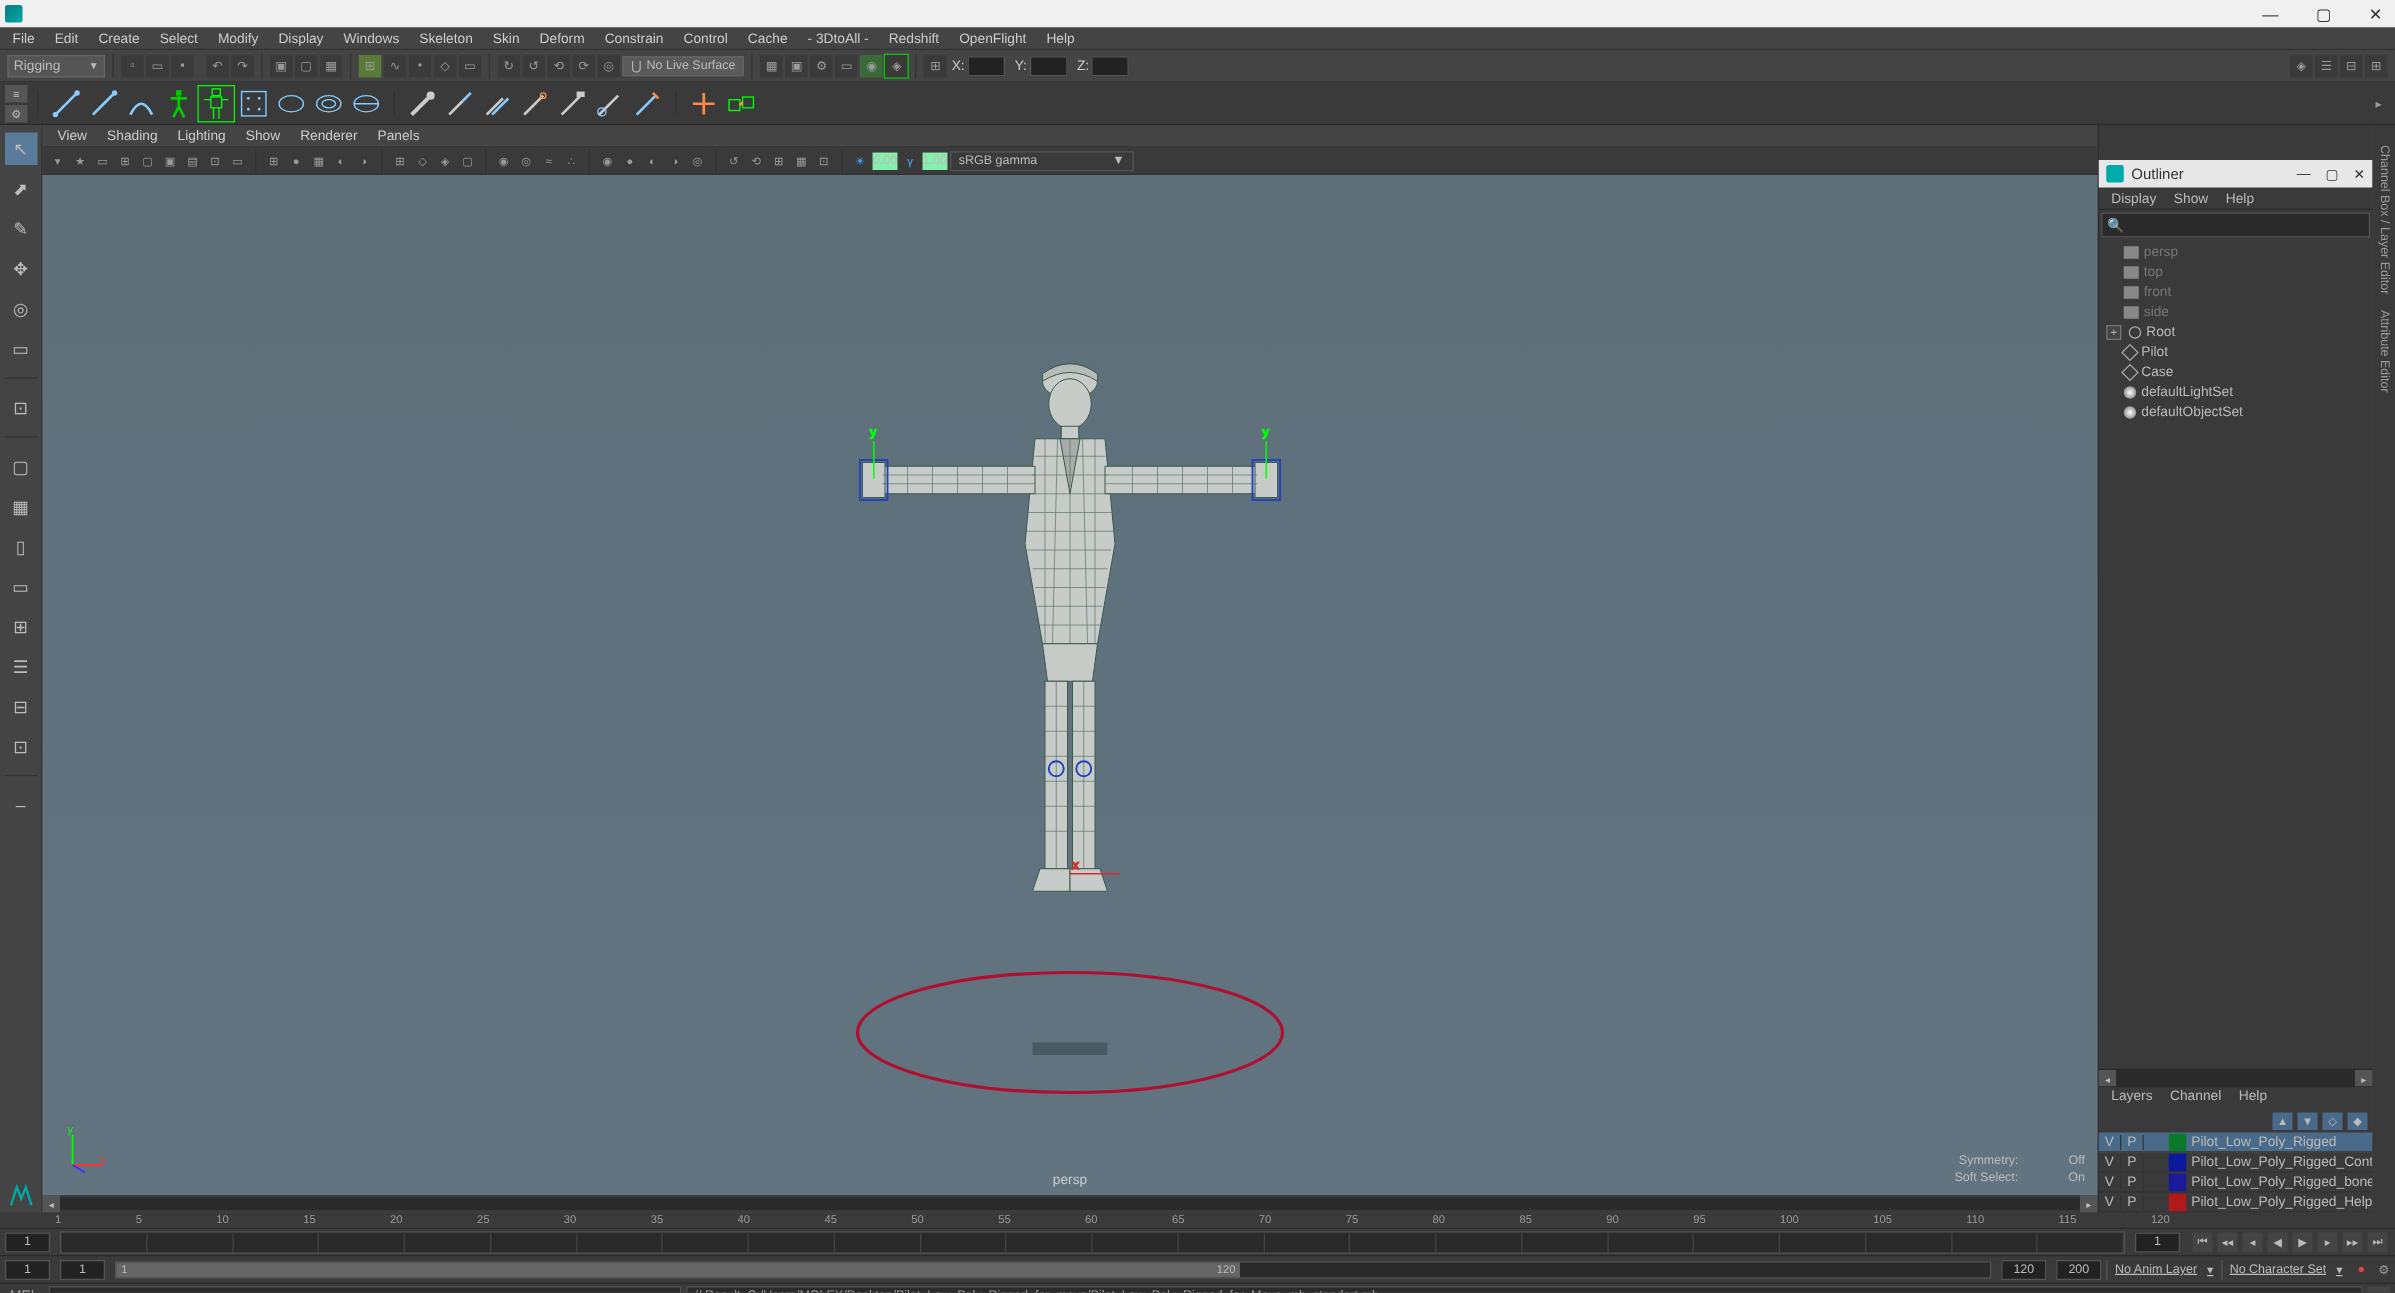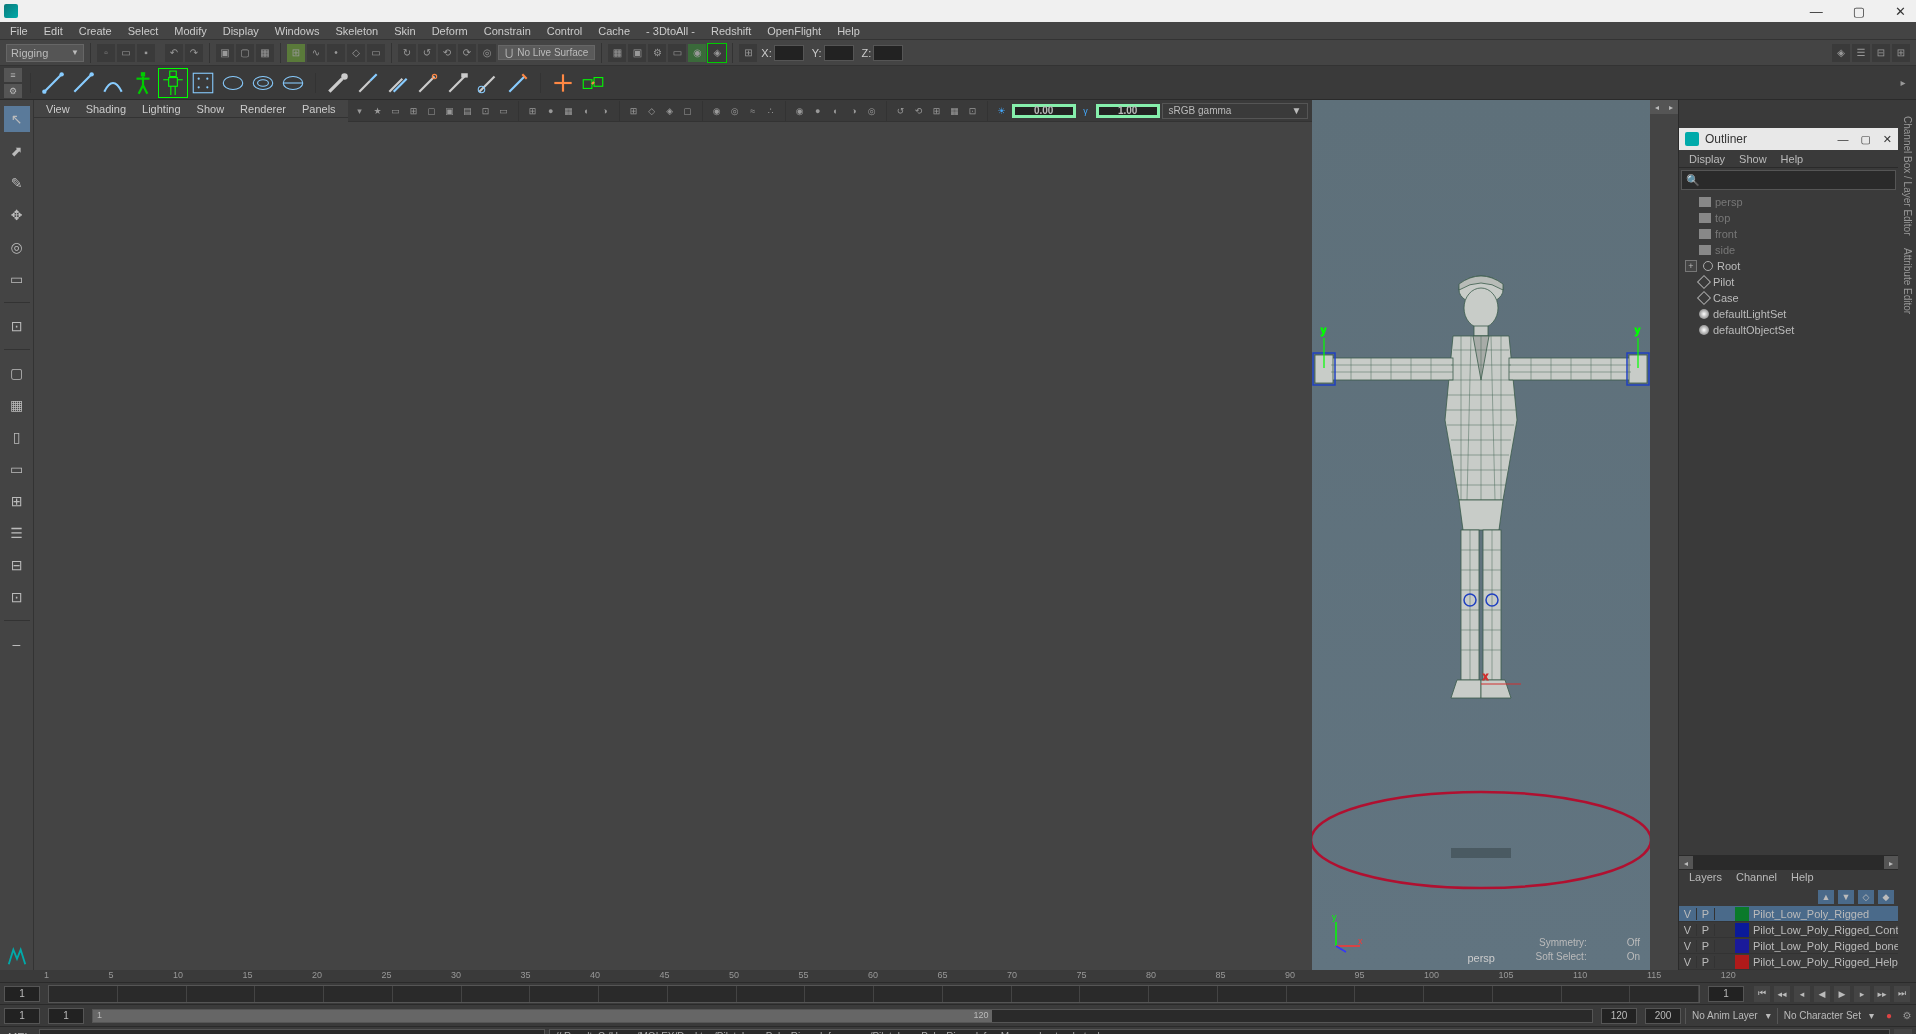--- a/index.html
+++ b/index.html
@@ -39,26 +39,26 @@
 
 .body-row { display: flex; height: 870px; }
 
 
 .toolbox { width: 34px; background: #444; border-right: 1px solid #333; display: flex; flex-direction: column; align-items: center; padding-top: 6px; gap: 6px; }
 .toolbox .tool { width: 26px; height: 26px; display: flex; align-items: center; justify-content: center; cursor: pointer; font-size: 14px; }
 .toolbox .tool.sel { background: #5a7a9a; }
 .hsep { width: 26px; height: 1px; background: #333; margin: 4px 0; }
 
 
-.viewpanel { flex: 1; display: flex; background: #444; position: relative; }
+.viewpanel { flex: 1; display: flex; flex-direction: column; background: #444; position: relative; }
 .panel-menu { height: 18px; display: flex; align-items: center; padding: 0 6px; gap: 4px; border-bottom: 1px solid #333; }
 .panel-menu span { padding: 1px 6px; font-size: 11px; cursor: pointer; color: #ccc; }
 .panel-icons { height: 22px; display: flex; align-items: center; padding: 0 4px; gap: 2px; border-bottom: 1px solid #333; background: #3a3a3a; }
 .panel-icons .icon-btn { width: 16px; height: 16px; font-size: 9px; }
-.exposure-box { width: 64px; height: 14px; background: #222; border: 3px solid #86efac; font-size: 10px; display: flex; align-items: center; justify-content: center; font-weight: bold; }
+.exposure-box { width: 20px; height: 14px; background: #222; border: 7px solid #86efac; font-size: 10px; display: flex; align-items: center; justify-content: center; }
 .gamma-dd { background: #3a3a3a; border: 1px solid #555; height: 16px; display: flex; align-items: center; padding: 0 6px; font-size: 10px; gap: 60px; }
 
 .viewport { flex: 1; background: linear-gradient(#5e707a, #617480); position: relative; overflow: hidden; }
 .viewport .cam-label { position: absolute; bottom: 6px; left: 50%; transform: translateX(-50%); font-size: 11px; color: #ccc; }
 .viewport .sym-row { position: absolute; right: 10px; bottom: 22px; font-size: 10px; display: flex; gap: 40px; }
 .viewport .soft-row { position: absolute; right: 10px; bottom: 8px; font-size: 10px; display: flex; gap: 40px; }
 .view-axis { position: absolute; left: 16px; bottom: 16px; }
 
 
 .outliner { width: 220px; background: #3a3a3a; border-left: 1px solid #2a2a2a; display: flex; flex-direction: column; }
@@ -106,21 +106,21 @@
 .time-track { flex: 1; height: 18px; background: #2a2a2a; border: 1px solid #555; position: relative; margin: 0 4px; }
 .time-track .tick-bar { position: absolute; inset: 0; display: flex; }
 .time-track .tick-bar div { flex: 1; border-right: 1px solid #444; }
 .play-ctrls { display: flex; gap: 4px; margin: 0 6px; }
 .play-btn { width: 16px; height: 16px; background: #444; display: flex; align-items: center; justify-content: center; font-size: 9px; cursor: pointer; }
 
 
 .range-row { height: 22px; background: #3a3a3a; display: flex; align-items: center; border-top: 1px solid #2a2a2a; }
 .range-track { flex: 1; height: 14px; background: #2a2a2a; border: 1px solid #555; margin: 0 4px; position: relative; }
 .range-handle { position: absolute; top: 0; bottom: 0; background: #666; }
-.range-dd { background: #3a3a3a; height: 16px; display: flex; align-items: center; padding: 0 6px; font-size: 10px; gap: 8px; border-left: 1px solid #555; }
+.range-dd { background: #3a3a3a; height: 16px; display: flex; align-items: center; padding: 0 6px; font-size: 10px; gap: 8px; border-left: 1px solid #555; text-decoration: underline; }
 
 
 .cmd-row { height: 20px; background: #3a3a3a; display: flex; align-items: center; border-top: 1px solid #2a2a2a; }
 .cmd-label { padding: 0 8px; font-size: 11px; }
 .cmd-input { width: 506px; height: 16px; background: #2a2a2a; border: 1px solid #555; }
 .cmd-result { flex: 1; height: 16px; background: #2a2a2a; border: 1px solid #555; font-size: 10px; display: flex; align-items: center; padding: 0 6px; color: #aaa; margin: 0 4px; }
 .cmd-script-btn { width: 18px; height: 16px; background: #444; margin-right: 4px; }
 
 
 .char-svg { position: absolute; left: 50%; top: 46%; transform: translate(-50%, -50%); }

